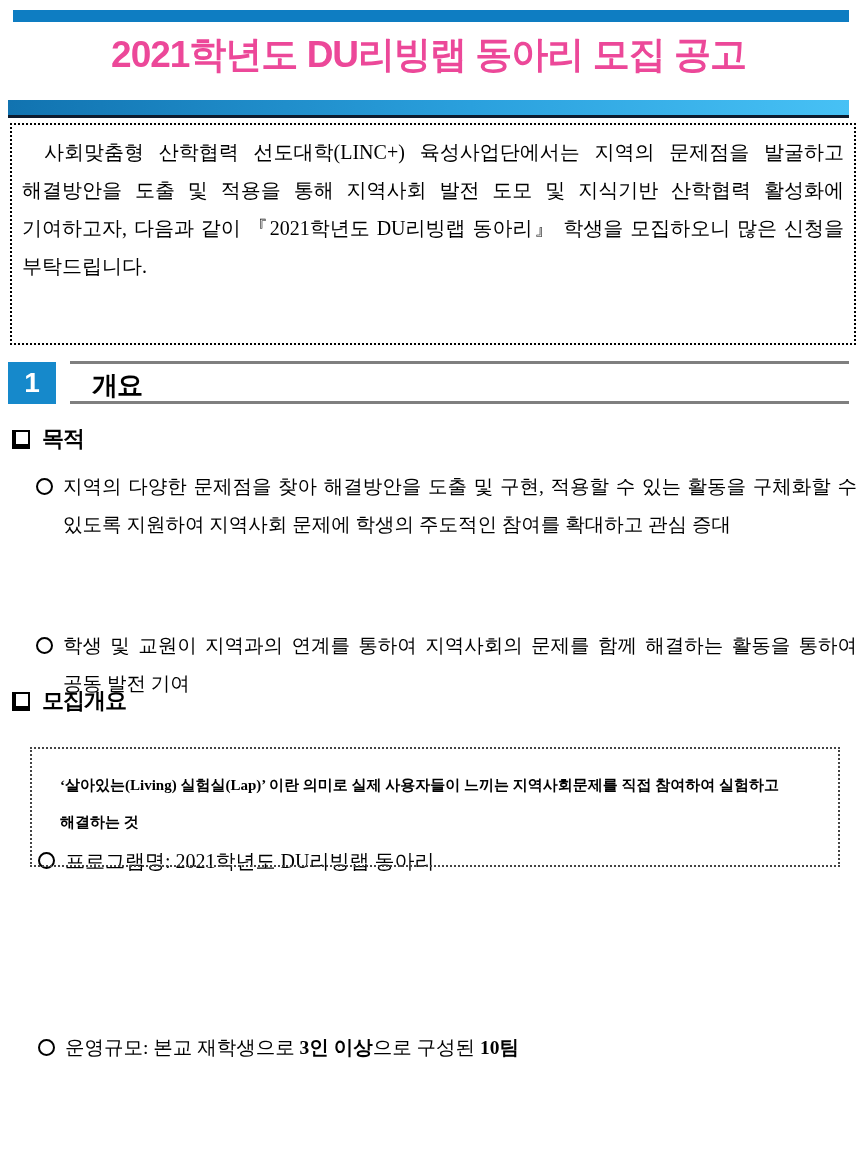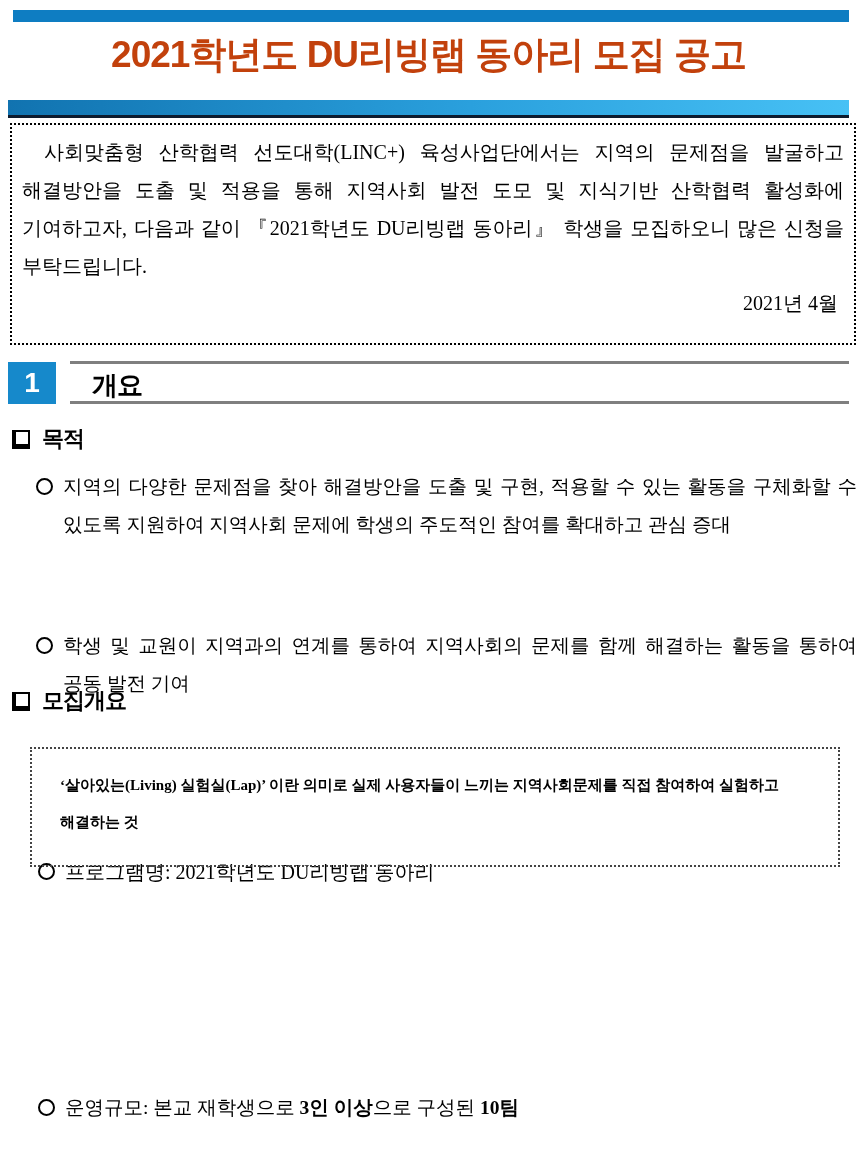--- a/index.html
+++ b/index.html
@@ -10,21 +10,21 @@
     font-family:"Liberation Serif",serif;
     overflow:hidden;
   }
   .abs{position:absolute;}
 
   
   .top-bar{left:13px;top:10px;width:836px;height:12px;background:#0e7dc2;}
   .doc-title{
     left:0;top:30px;width:857px;text-align:center;
     font-family:"Liberation Sans",sans-serif;
-    font-weight:800;font-size:37px;letter-spacing:-1px;color:#c2410c;
+    font-weight:800;font-size:37px;letter-spacing:-1px;color:#ec4899;
   }
   .grad-bar{
     left:8px;top:100px;width:841px;height:15px;
     background:linear-gradient(90deg,#1173b0 0%,#2aa0dd 55%,#47c1f5 100%);
     border-bottom:3px solid #0d1b2e;
   }
 
   
   .intro-box{
     left:10px;top:123px;width:822px;height:200px;
@@ -77,22 +77,22 @@
   .item{
     font-size:19.5px;line-height:38px;word-break:keep-all;
   }
   .circ-item{padding-left:27px;position:relative;text-align:justify;}
   .circ-icon{
     position:absolute;left:0;top:10px;
     width:13px;height:13px;border:2px solid #000;border-radius:50%;
   }
   .purpose-item-1{left:36px;top:468px;width:794px;}
   .purpose-item-2{left:36px;top:551px;width:794px;}
-  .program-line{left:38px;top:690px;width:700px;font-size:20px;margin-top:11px;}
-  .scale-line{left:38px;top:888px;width:760px;}
+  .program-line{left:38px;top:690px;width:700px;font-size:20px;}
+  .scale-line{left:38px;top:839px;width:760px;}
   b{font-weight:bold;}
 
   
   .info-box{
     left:30px;top:747px;width:782px;
     border:2px dotted #444;
     padding:6px 12px 12px 12px;
   }
   .info-title{
     margin:0;font-size:20px;font-weight:bold;line-height:36px;
@@ -106,21 +106,20 @@
 <body>
 
 <div class="abs top-bar"></div>
 
 <div class="abs doc-title">2021학년도 DU리빙랩 동아리 모집 공고</div>
 
 <div class="abs grad-bar"></div>
 
 <div class="abs intro-box">
   <p class="intro-body">사회맞춤형 산학협력 선도대학(LINC+) 육성사업단에서는 지역의 문제점을 발굴하고 해결방안을 도출 및 적용을 통해 지역사회 발전 도모 및 지식기반 산학협력 활성화에 기여하고자, 다음과 같이 『2021학년도 DU리빙랩 동아리』 학생을 모집하오니 많은 신청을 부탁드립니다.</p>
-  <div class="intro-date">2021년 4월</div>
 </div>
 
 <div class="abs sec-line sec-line-top"></div>
 <div class="abs sec-line sec-line-bottom"></div>
 <div class="abs sec-num-box">1</div>
 <div class="abs sec-title">개요</div>
 
 <div class="abs h-block h-purpose">
   <span class="chk-icon"></span>
   <span class="h-label">목적</span>

